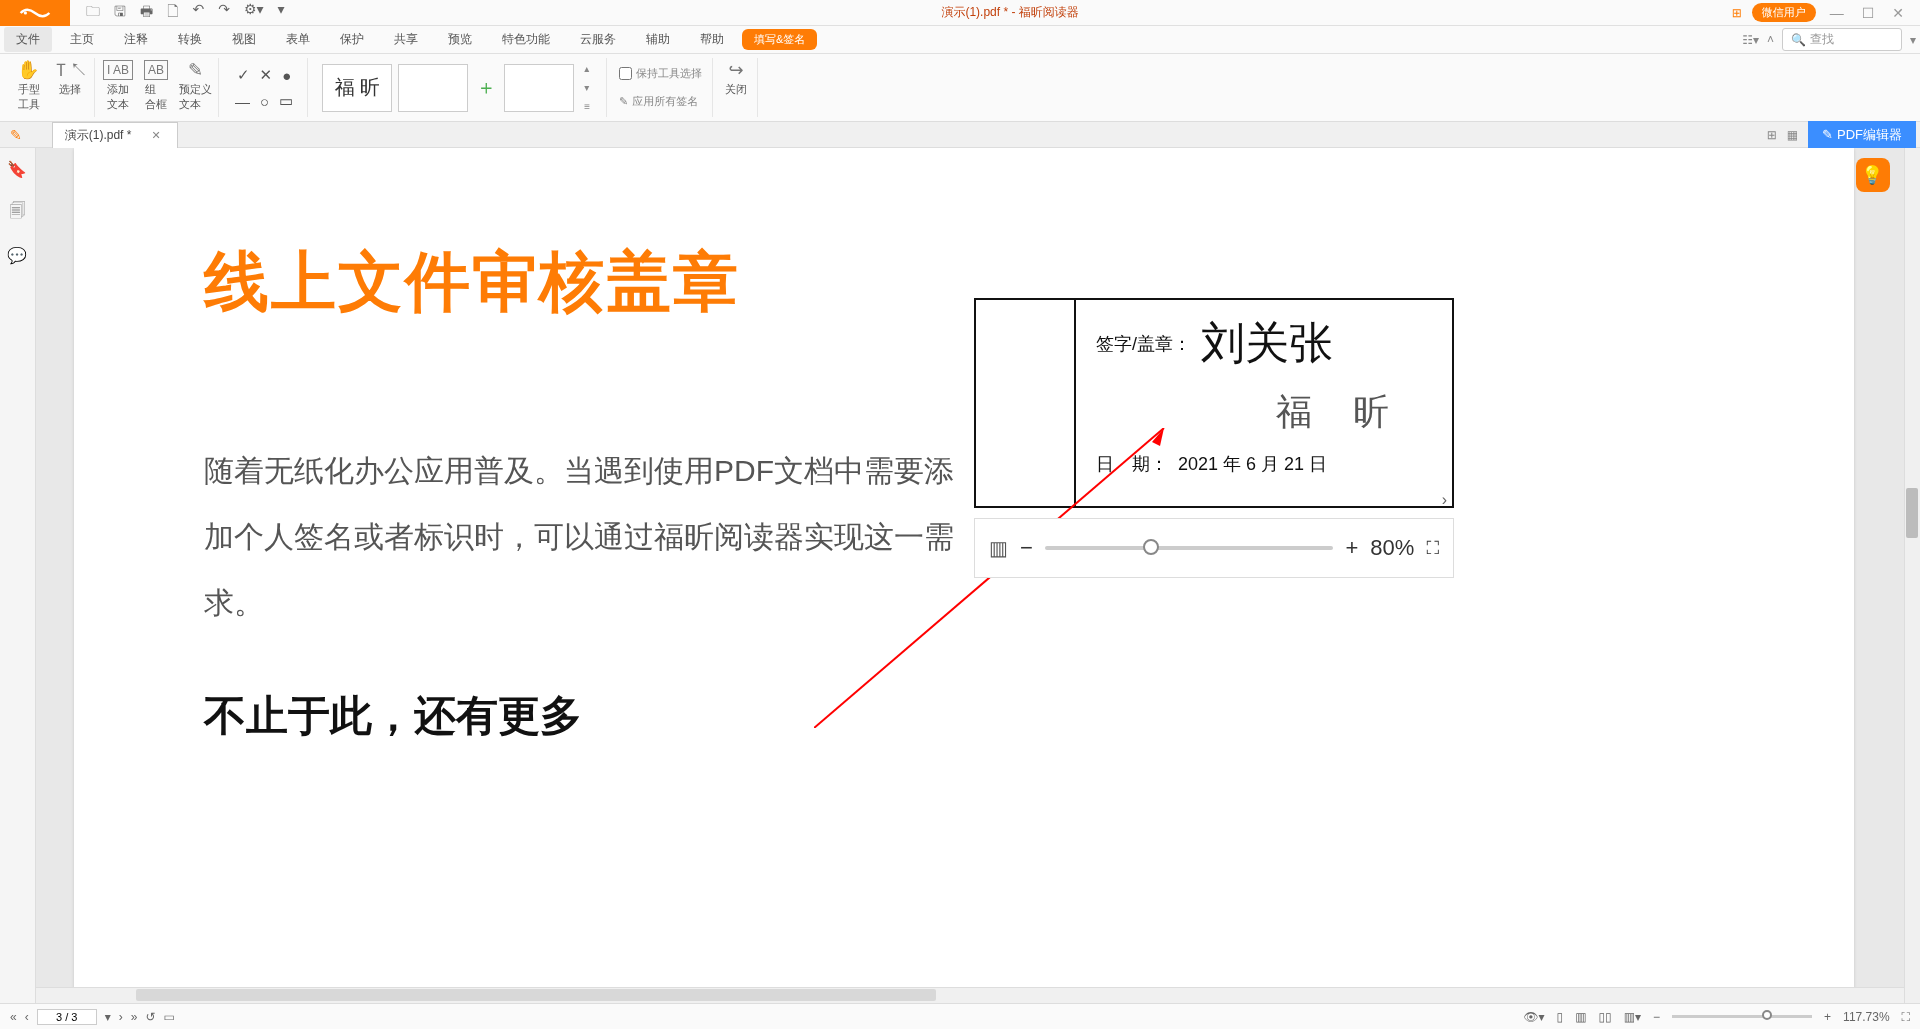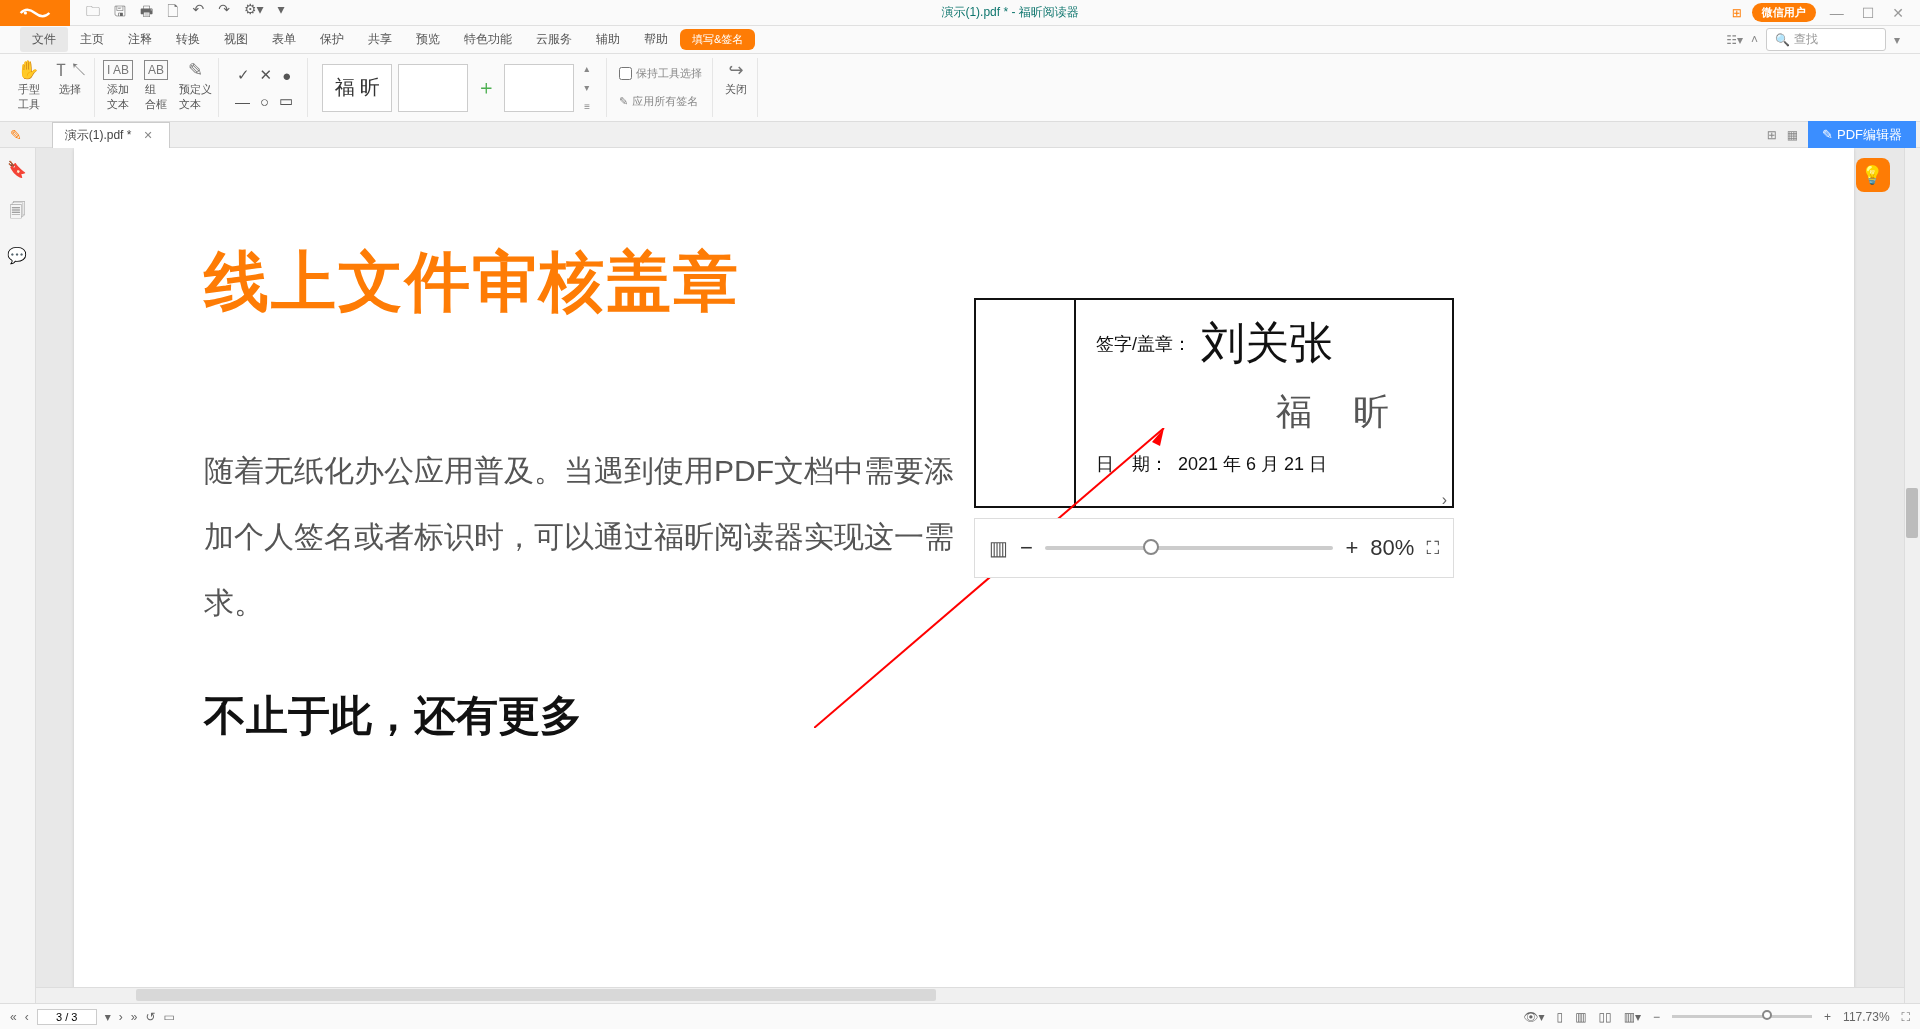--- a/index.html
+++ b/index.html
@@ -4,27 +4,27 @@
 <style>
 * { margin:0; padding:0; box-sizing:border-box; font-family:"Microsoft YaHei",Arial,sans-serif; }
 body { background:#f5f5f5; width:1920px; height:1029px; overflow:hidden; position:relative; font-size:12px; color:#333; }
 
 
 .titlebar { height:26px; background:#fafafa; display:flex; align-items:center; border-bottom:1px solid #e0e0e0; }
 .logo { width:70px; height:26px; background:#fe7c05; display:flex; align-items:center; justify-content:center; }
 .logo svg { width:32px; height:18px; }
 .qa-icons { display:flex; gap:14px; padding:0 16px; color:#666; }
 .qa-icons span { cursor:pointer; font-size:14px; }
-.title-center { flex:1; text-align:center; color:#0f766e; font-size:12px; }
+.title-center { flex:1; text-align:center; color:#c2410c; font-size:12px; }
 .title-right { display:flex; align-items:center; gap:10px; padding:0 12px; }
-.wechat-badge { background:#fe7c05; color:#fff; padding:2px 10px; border-radius:10px; font-size:11px;font-weight:bold; }
+.wechat-badge { background:#fe7c05; color:#fff; padding:2px 10px; border-radius:10px; font-size:11px; }
 .win-ctrl { color:#999; font-size:14px; cursor:pointer; padding:0 4px; }
 
 
-.menubar { height:28px; background:#fafafa; display:flex; align-items:center; padding:0 20px; gap:0; border-bottom:1px solid #e0e0e0; }
+.menubar { height:28px; background:#fafafa; display:flex; align-items:center; padding:0 4px; gap:6px; border-bottom:1px solid #e0e0e0; }
 .menu-item { padding:4px 12px; color:#555; cursor:pointer; font-size:12px; border-radius:3px; }
 .menu-item.active { background:#e8e8e8; }
 .menu-badge { background:#fe7c05; color:#fff; padding:3px 12px; border-radius:6px; font-size:11px; }
 .menubar-right { margin-left:auto; display:flex; align-items:center; gap:8px; }
 .search-box { border:1px solid #ccc; border-radius:3px; padding:2px 8px; width:120px; background:#fff; display:flex; align-items:center; gap:4px; color:#999; }
 
 
 .ribbon { height:68px; background:#fafafa; display:flex; border-bottom:1px solid #ddd; padding:4px 8px; gap:2px;}
 .rgroup { display:flex; flex-direction:column; align-items:center; justify-content:space-between; padding:2px 6px; border-right:1px solid #e6e6e6; }
 .rgroup.tools { flex-direction:row; align-items:flex-start; gap:8px; }
@@ -33,21 +33,21 @@
 .shape-row { display:flex; gap:10px; align-items:center; padding:4px; }
 .shape-row span { font-size:15px; color:#555; cursor:pointer; }
 .sig-gallery { display:flex; gap:6px; align-items:center; height:56px; padding:0 6px; }
 .sig-item { width:70px; height:48px; border:1px solid #ccc; display:flex; align-items:center; justify-content:center; background:#fff; font-family:"KaiTi",serif; font-size:20px; color:#333; }
 .sig-add { width:24px; height:48px; display:flex; align-items:center; justify-content:center; color:#4caf50; font-size:20px; cursor:pointer; }
 .sig-nav { display:flex; flex-direction:column; gap:8px; padding:0 4px; color:#888; font-size:10px;}
 .chk-row { display:flex; align-items:center; gap:4px; font-size:11px; color:#888; padding:2px 0;}
 
 
 .tabstrip { height:26px; background:#f0f0f0; display:flex; align-items:center; border-bottom:1px solid #ddd; }
-.tab { background:#fff; border:1px solid #ccc; border-bottom:none; padding:4px 16px 4px 12px; margin-left:30px; font-size:12px; color:#444; position:relative; display:flex; align-items:center; gap:12px;}
+.tab { background:#fff; border:1px solid #ccc; border-bottom:none; padding:4px 16px 4px 12px; margin-left:30px; font-size:12px; color:#444; position:relative; display:flex; align-items:center; gap:20px;}
 .tab-close { color:#888; cursor:pointer; font-size:11px; }
 .tabstrip-right { margin-left:auto; display:flex; align-items:center; gap:10px; padding:0 4px; }
 .pdf-editor-btn { background:#3b8eff; color:#fff; padding:5px 14px; font-size:13px; display:flex; align-items:center; gap:4px;}
 .tabstrip .hand-icon { margin-left:10px; color:#fe7c05; font-size:14px; }
 
 
 .workspace { position:absolute; top:148px; left:0; right:0; bottom:26px; display:flex; background:#e8e8e8; }
 .sidebar { width:36px; background:#f5f5f5; border-right:1px solid #ddd; display:flex; flex-direction:column; align-items:center; padding-top:12px; gap:20px; color:#888;}
 .sidebar span { font-size:16px; cursor:pointer; }
 .doc-scroll { flex:1; position:relative; overflow:hidden; background:#e8e8e8; }

